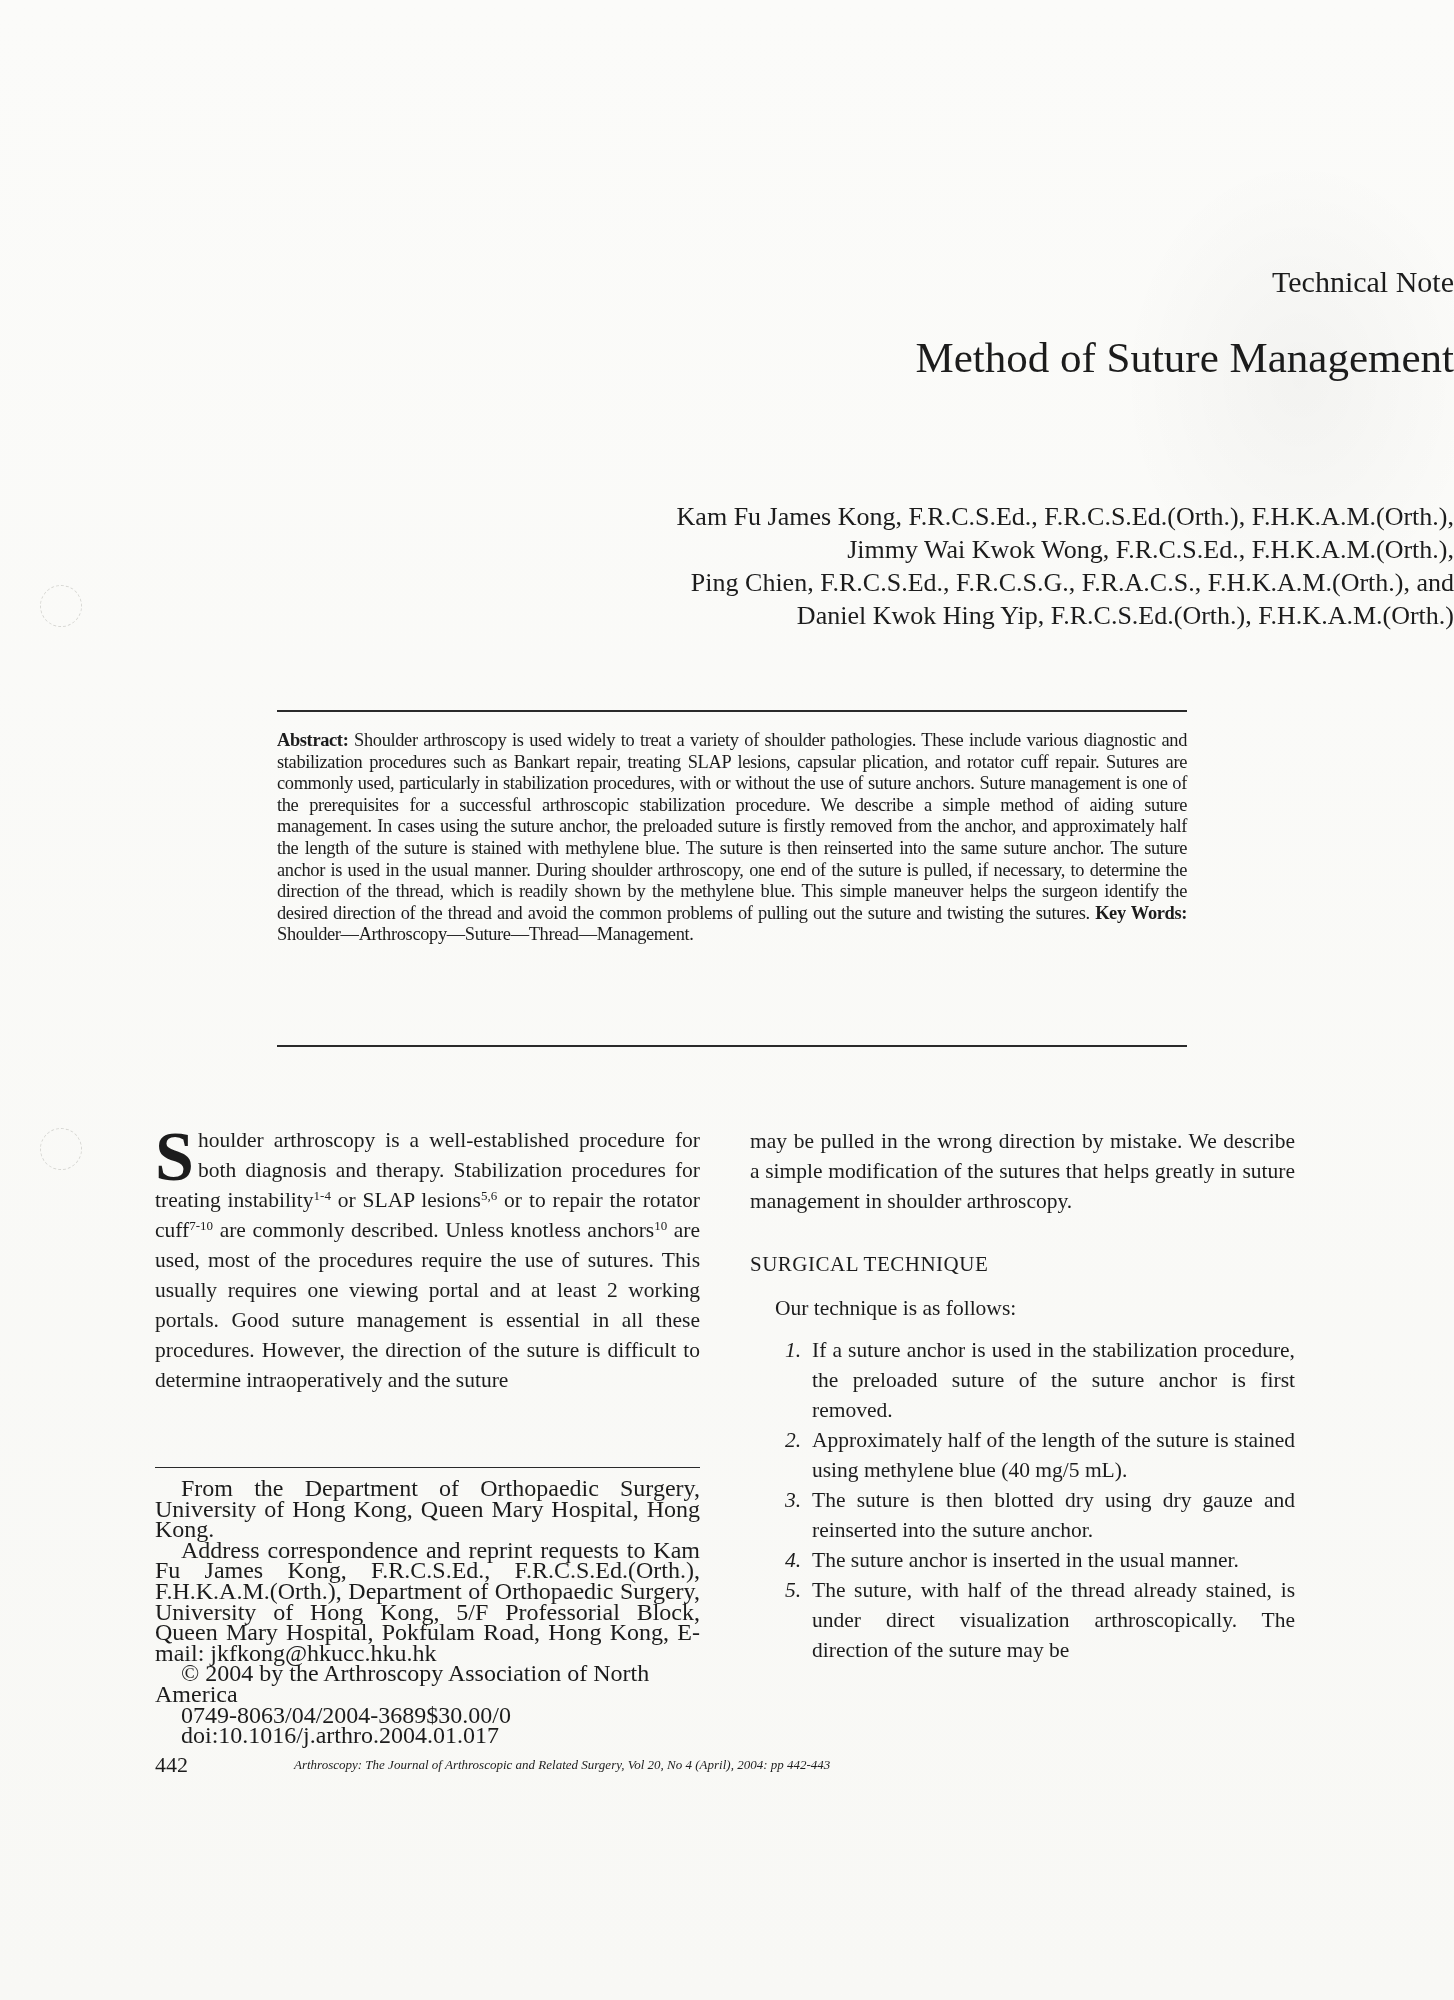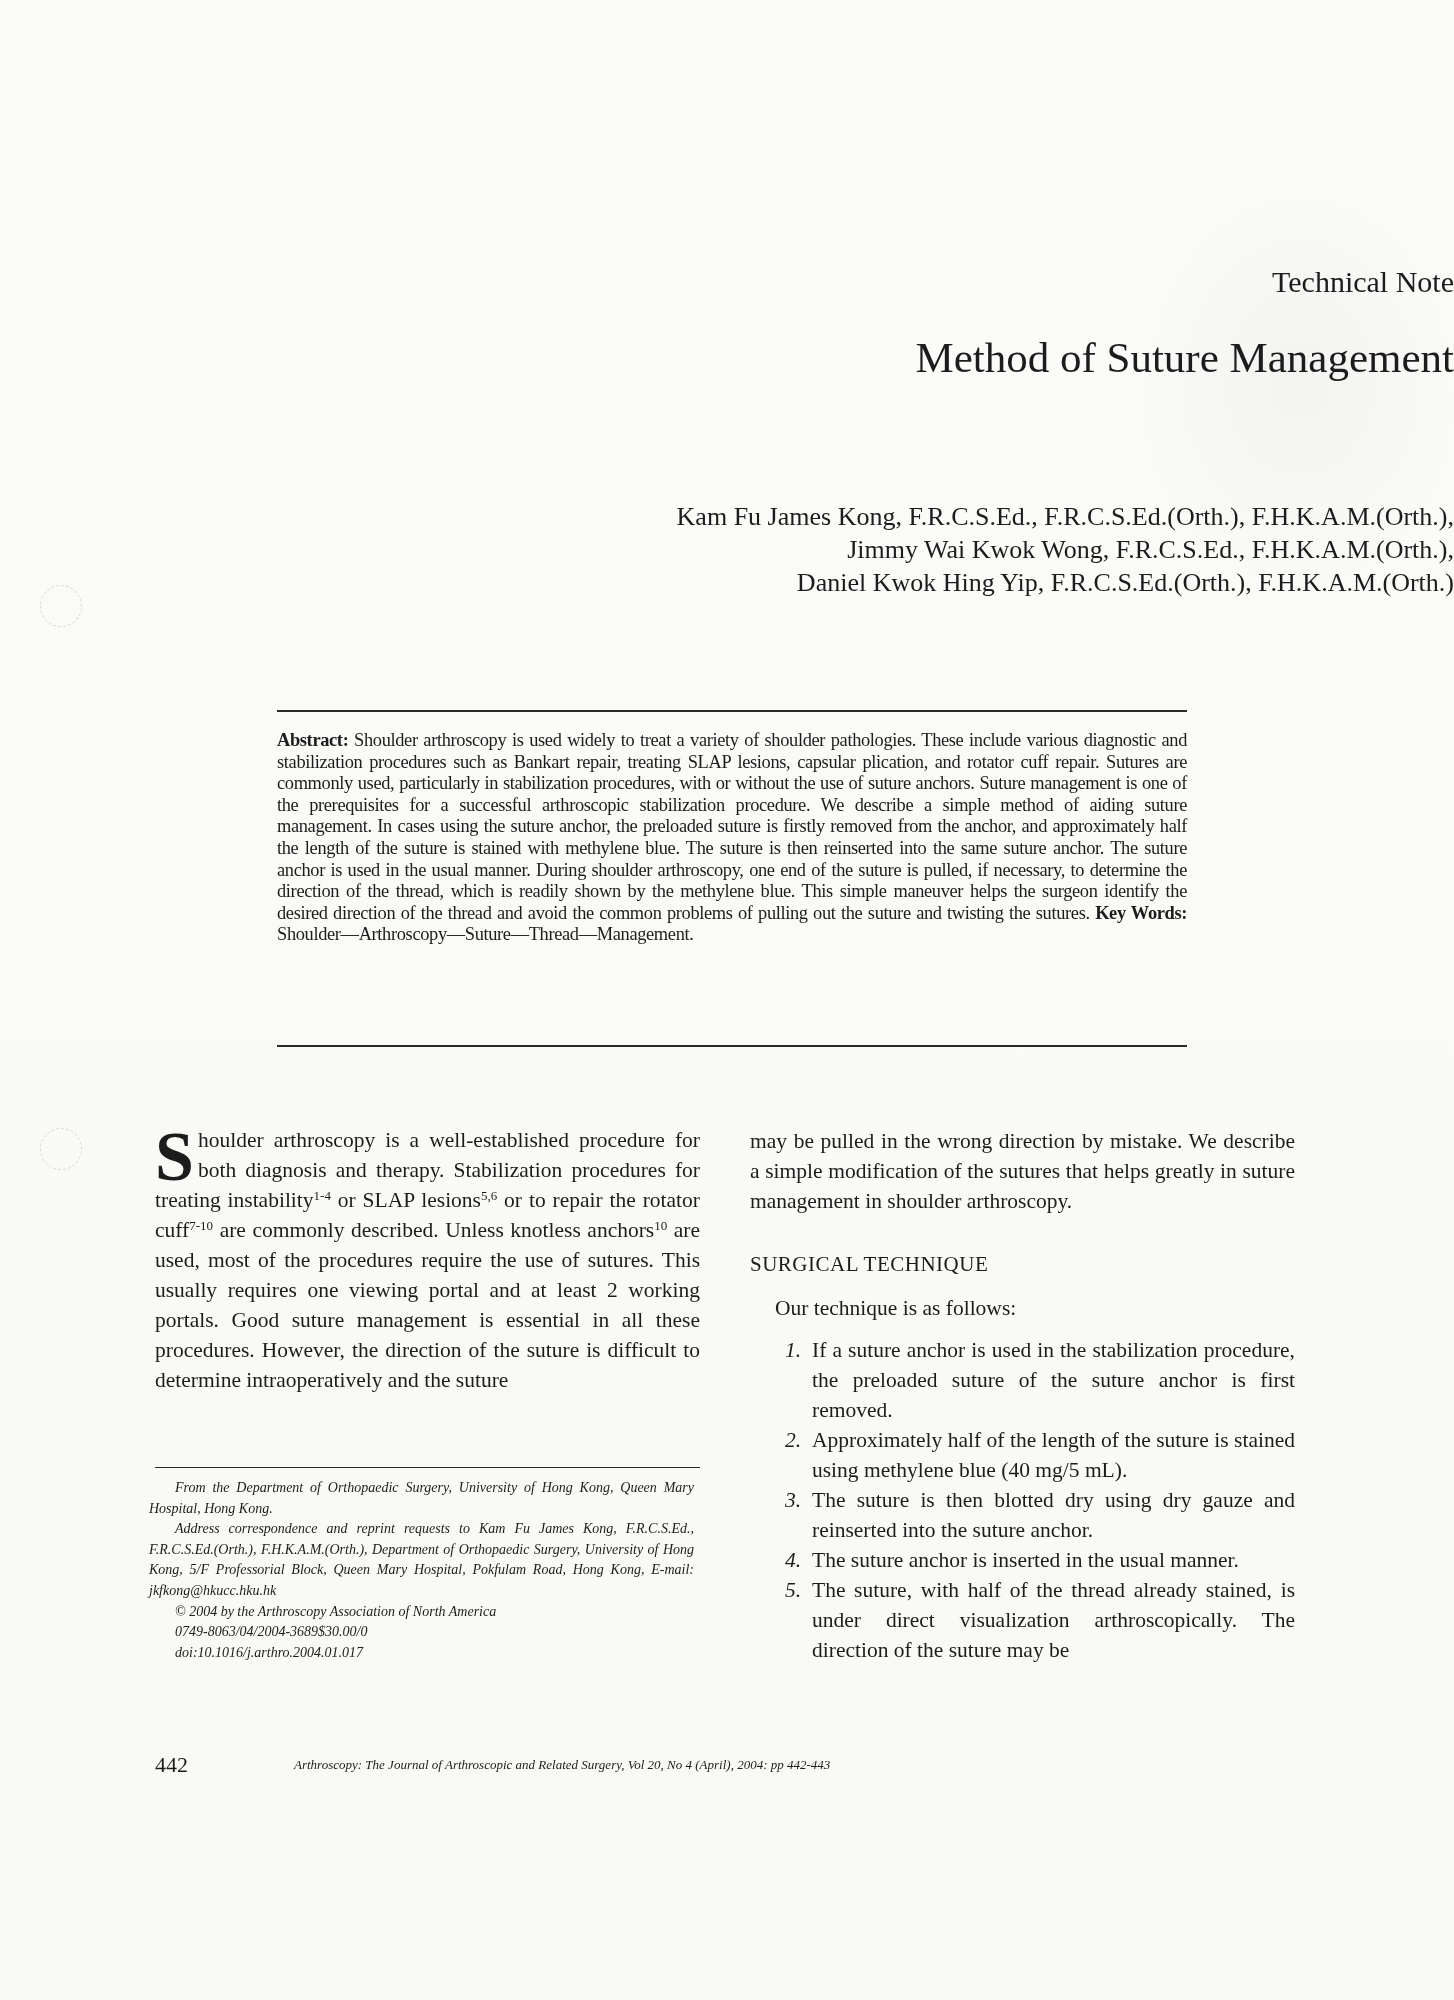--- a/index.html
+++ b/index.html
@@ -33,22 +33,22 @@
   .col-left { left: 155px; top: 1125px; }
   .col-right { left: 750px; top: 1126px; }
   .dropcap { float: left; font-size: 70px; line-height: 56px; font-weight: bold; margin: 4px 4px 0 0; }
   sup { font-size: 13px; line-height: 0; vertical-align: 7px; }
   .heading { text-align: left; font-weight: normal; font-size: 21px; letter-spacing: 0.5px; margin: 33px 0 14px; }
   .intro-line { padding-left: 25px; margin-bottom: 12px; }
   ol { list-style: none; margin: 0; padding: 0; }
   ol li { position: relative; padding-left: 62px; margin-bottom: 0; }
   ol li .num { position: absolute; left: 35px; font-style: italic; }
   .footnotes {
-    position: absolute; left: 149px; width: 545px; top: 1478px;
-    font-size: 14px; line-height: 20.6px; font-style: italic; text-align: justify;
+    position: absolute; left: 155px; width: 545px; top: 1478px;
+    font-size: 24px; line-height: 20.6px; text-align: justify;
   }
   .footnotes p { margin: 0; text-indent: 26px; }
   .footnotes .plain { text-align: left; }
   .page-num { position: absolute; left: 155px; top: 1752px; font-size: 22px; }
   .journal { position: absolute; left: 294px; top: 1757px; font-size: 13px; font-style: italic; }
 </style>
 </head>
 <body>
 
 <div class="bleed"></div>
@@ -57,20 +57,21 @@
 
 <div class="center kicker">Technical Note</div>
 
 <div class="center title">
   <div>Method of Suture Management</div>
 </div>
 
 <div class="center authors">
   <div>Kam Fu James Kong, F.R.C.S.Ed., F.R.C.S.Ed.(Orth.), F.H.K.A.M.(Orth.),</div>
   <div>Jimmy Wai Kwok Wong, F.R.C.S.Ed., F.H.K.A.M.(Orth.),</div>
+  <div>Ping Chien, F.R.C.S.Ed., F.R.C.S.G., F.R.A.C.S., F.H.K.A.M.(Orth.), and</div>
   <div>Daniel Kwok Hing Yip, F.R.C.S.Ed.(Orth.), F.H.K.A.M.(Orth.)</div>
 </div>
 
 <div class="rule" style="left:277px; top:710px; width:910px;"></div>
 
 <div class="abstract">
   <b>Abstract:</b>
   <span>Shoulder arthroscopy is used widely to treat a variety of shoulder pathologies. These include various diagnostic and stabilization procedures such as Bankart repair, treating SLAP lesions, capsular plication, and rotator cuff repair. Sutures are commonly used, particularly in stabilization procedures, with or without the use of suture anchors. Suture management is one of the prerequisites for a successful arthroscopic stabilization procedure. We describe a simple method of aiding suture management. In cases using the suture anchor, the preloaded suture is firstly removed from the anchor, and approximately half the length of the suture is stained with methylene blue. The suture is then reinserted into the same suture anchor. The suture anchor is used in the usual manner. During shoulder arthroscopy, one end of the suture is pulled, if necessary, to determine the direction of the thread, which is readily shown by the methylene blue. This simple maneuver helps the surgeon identify the desired direction of the thread and avoid the common problems of pulling out the suture and twisting the sutures.</span>
   <b>Key Words:</b>
   <span>Shoulder—Arthroscopy—Suture—Thread—Management.</span>

